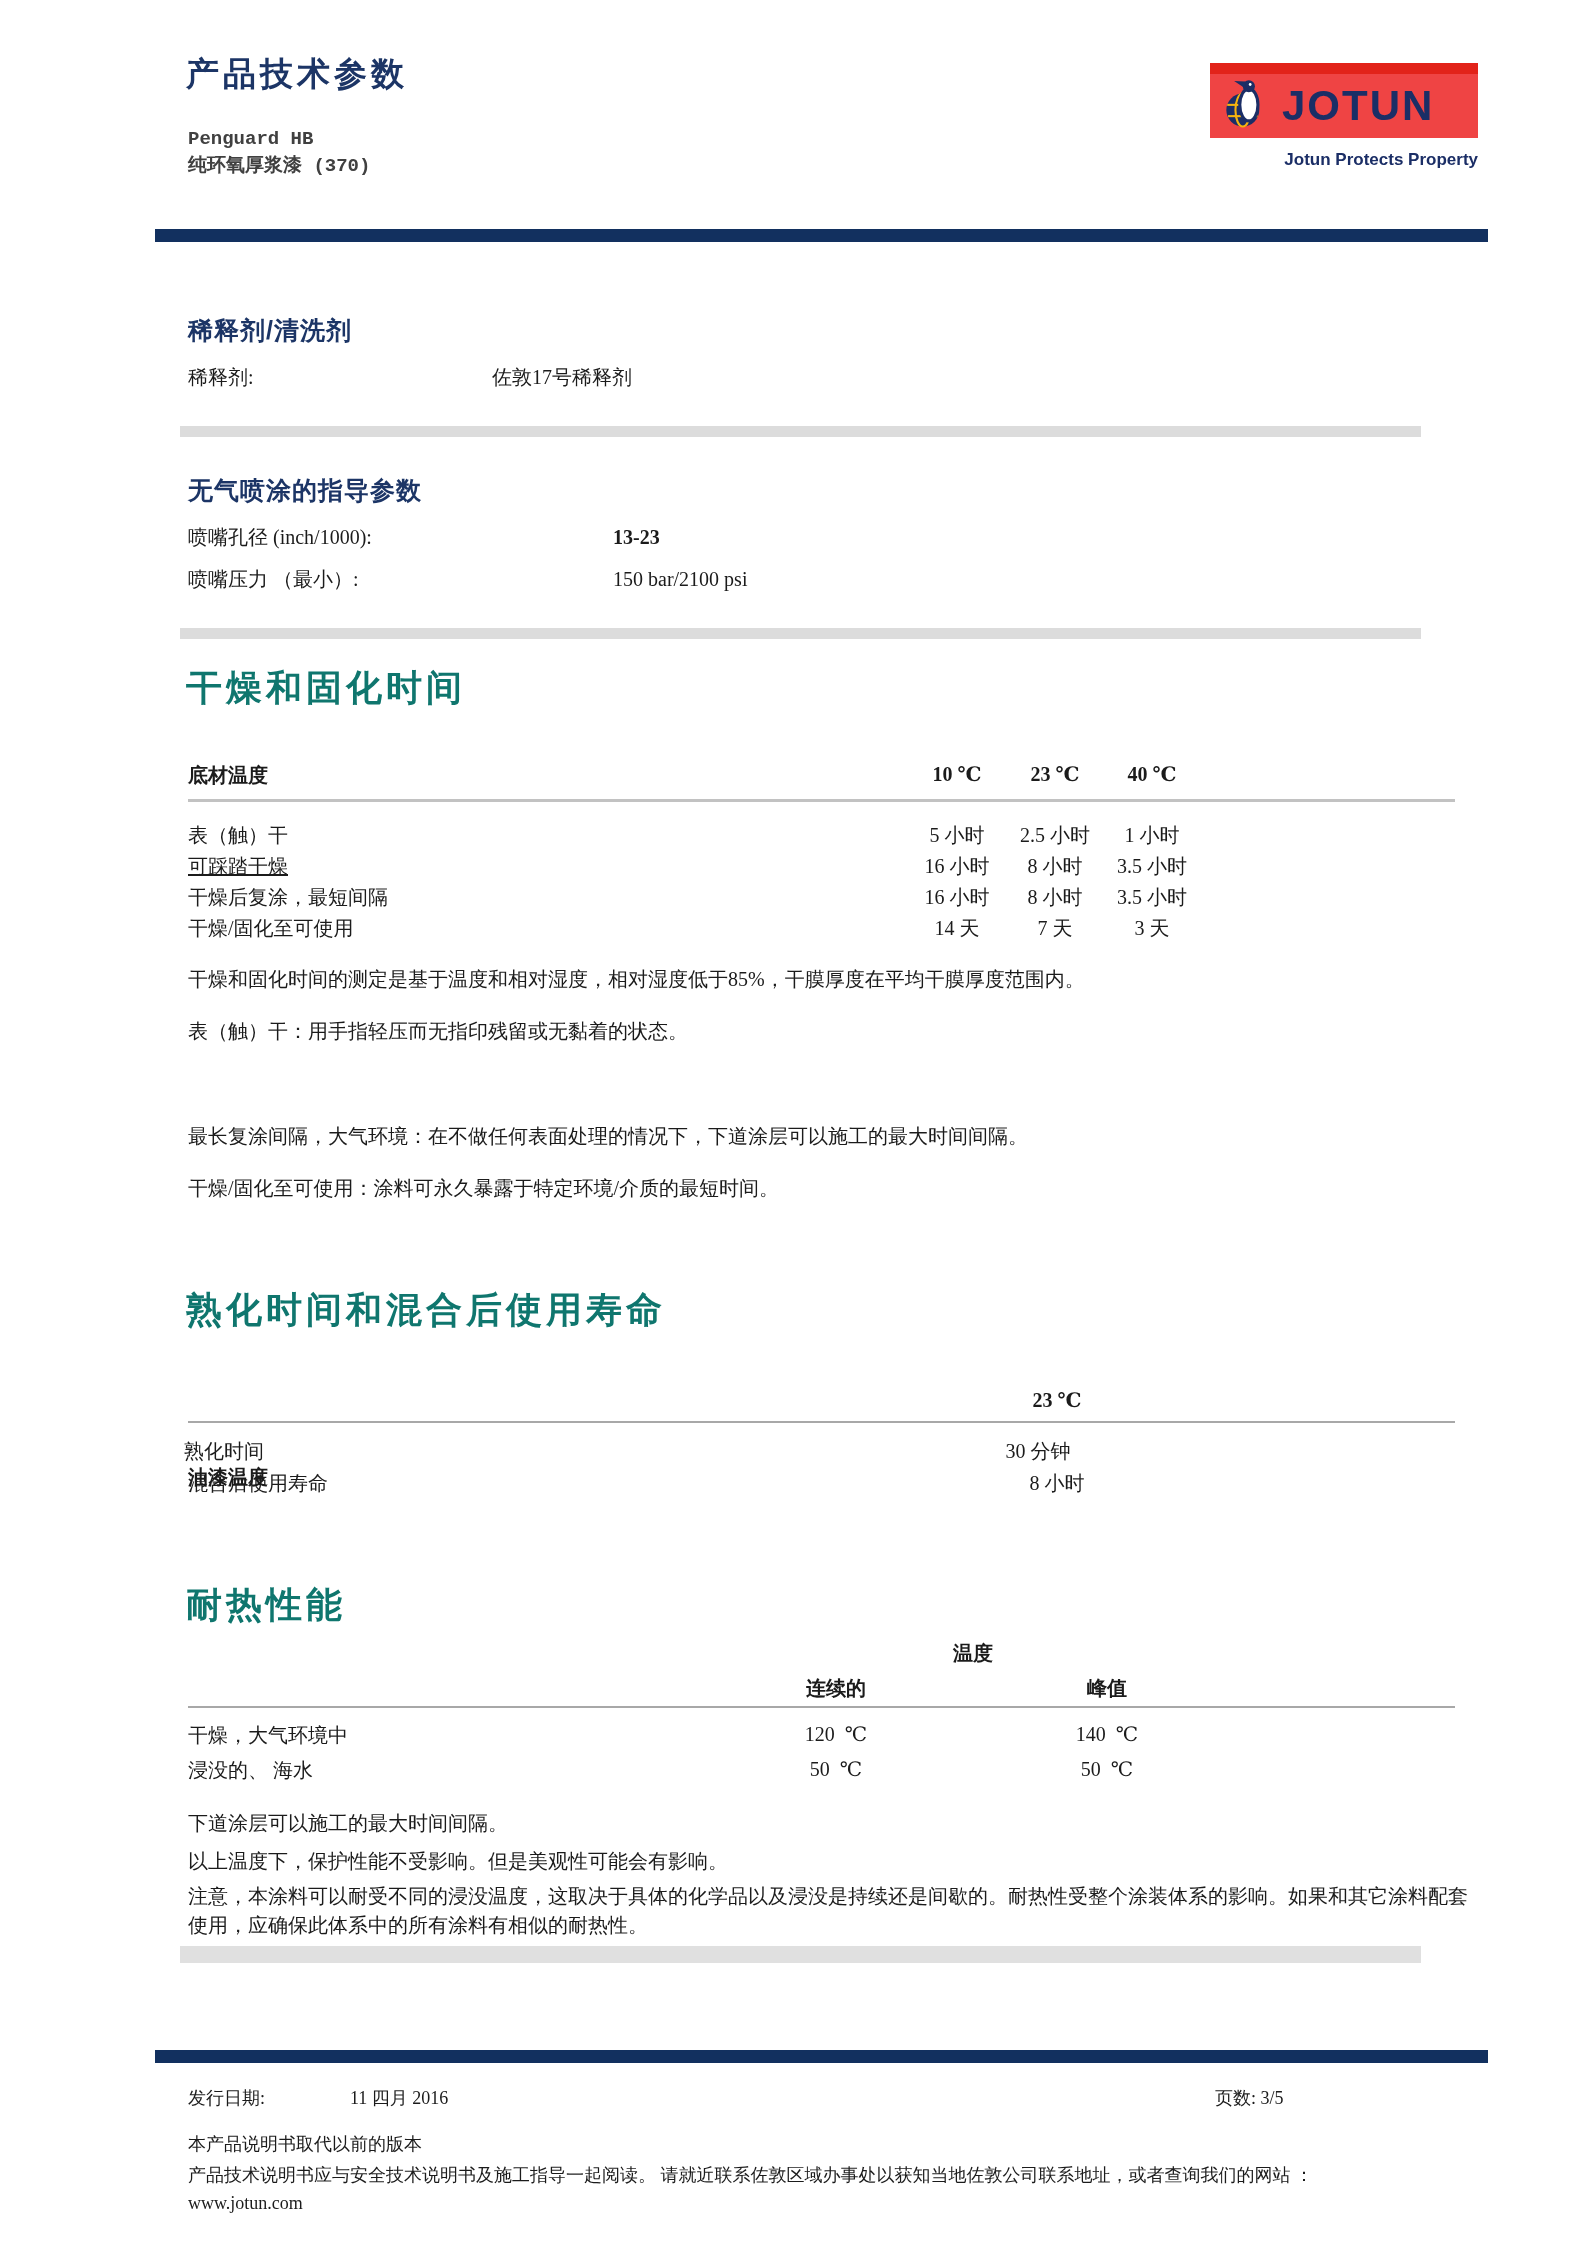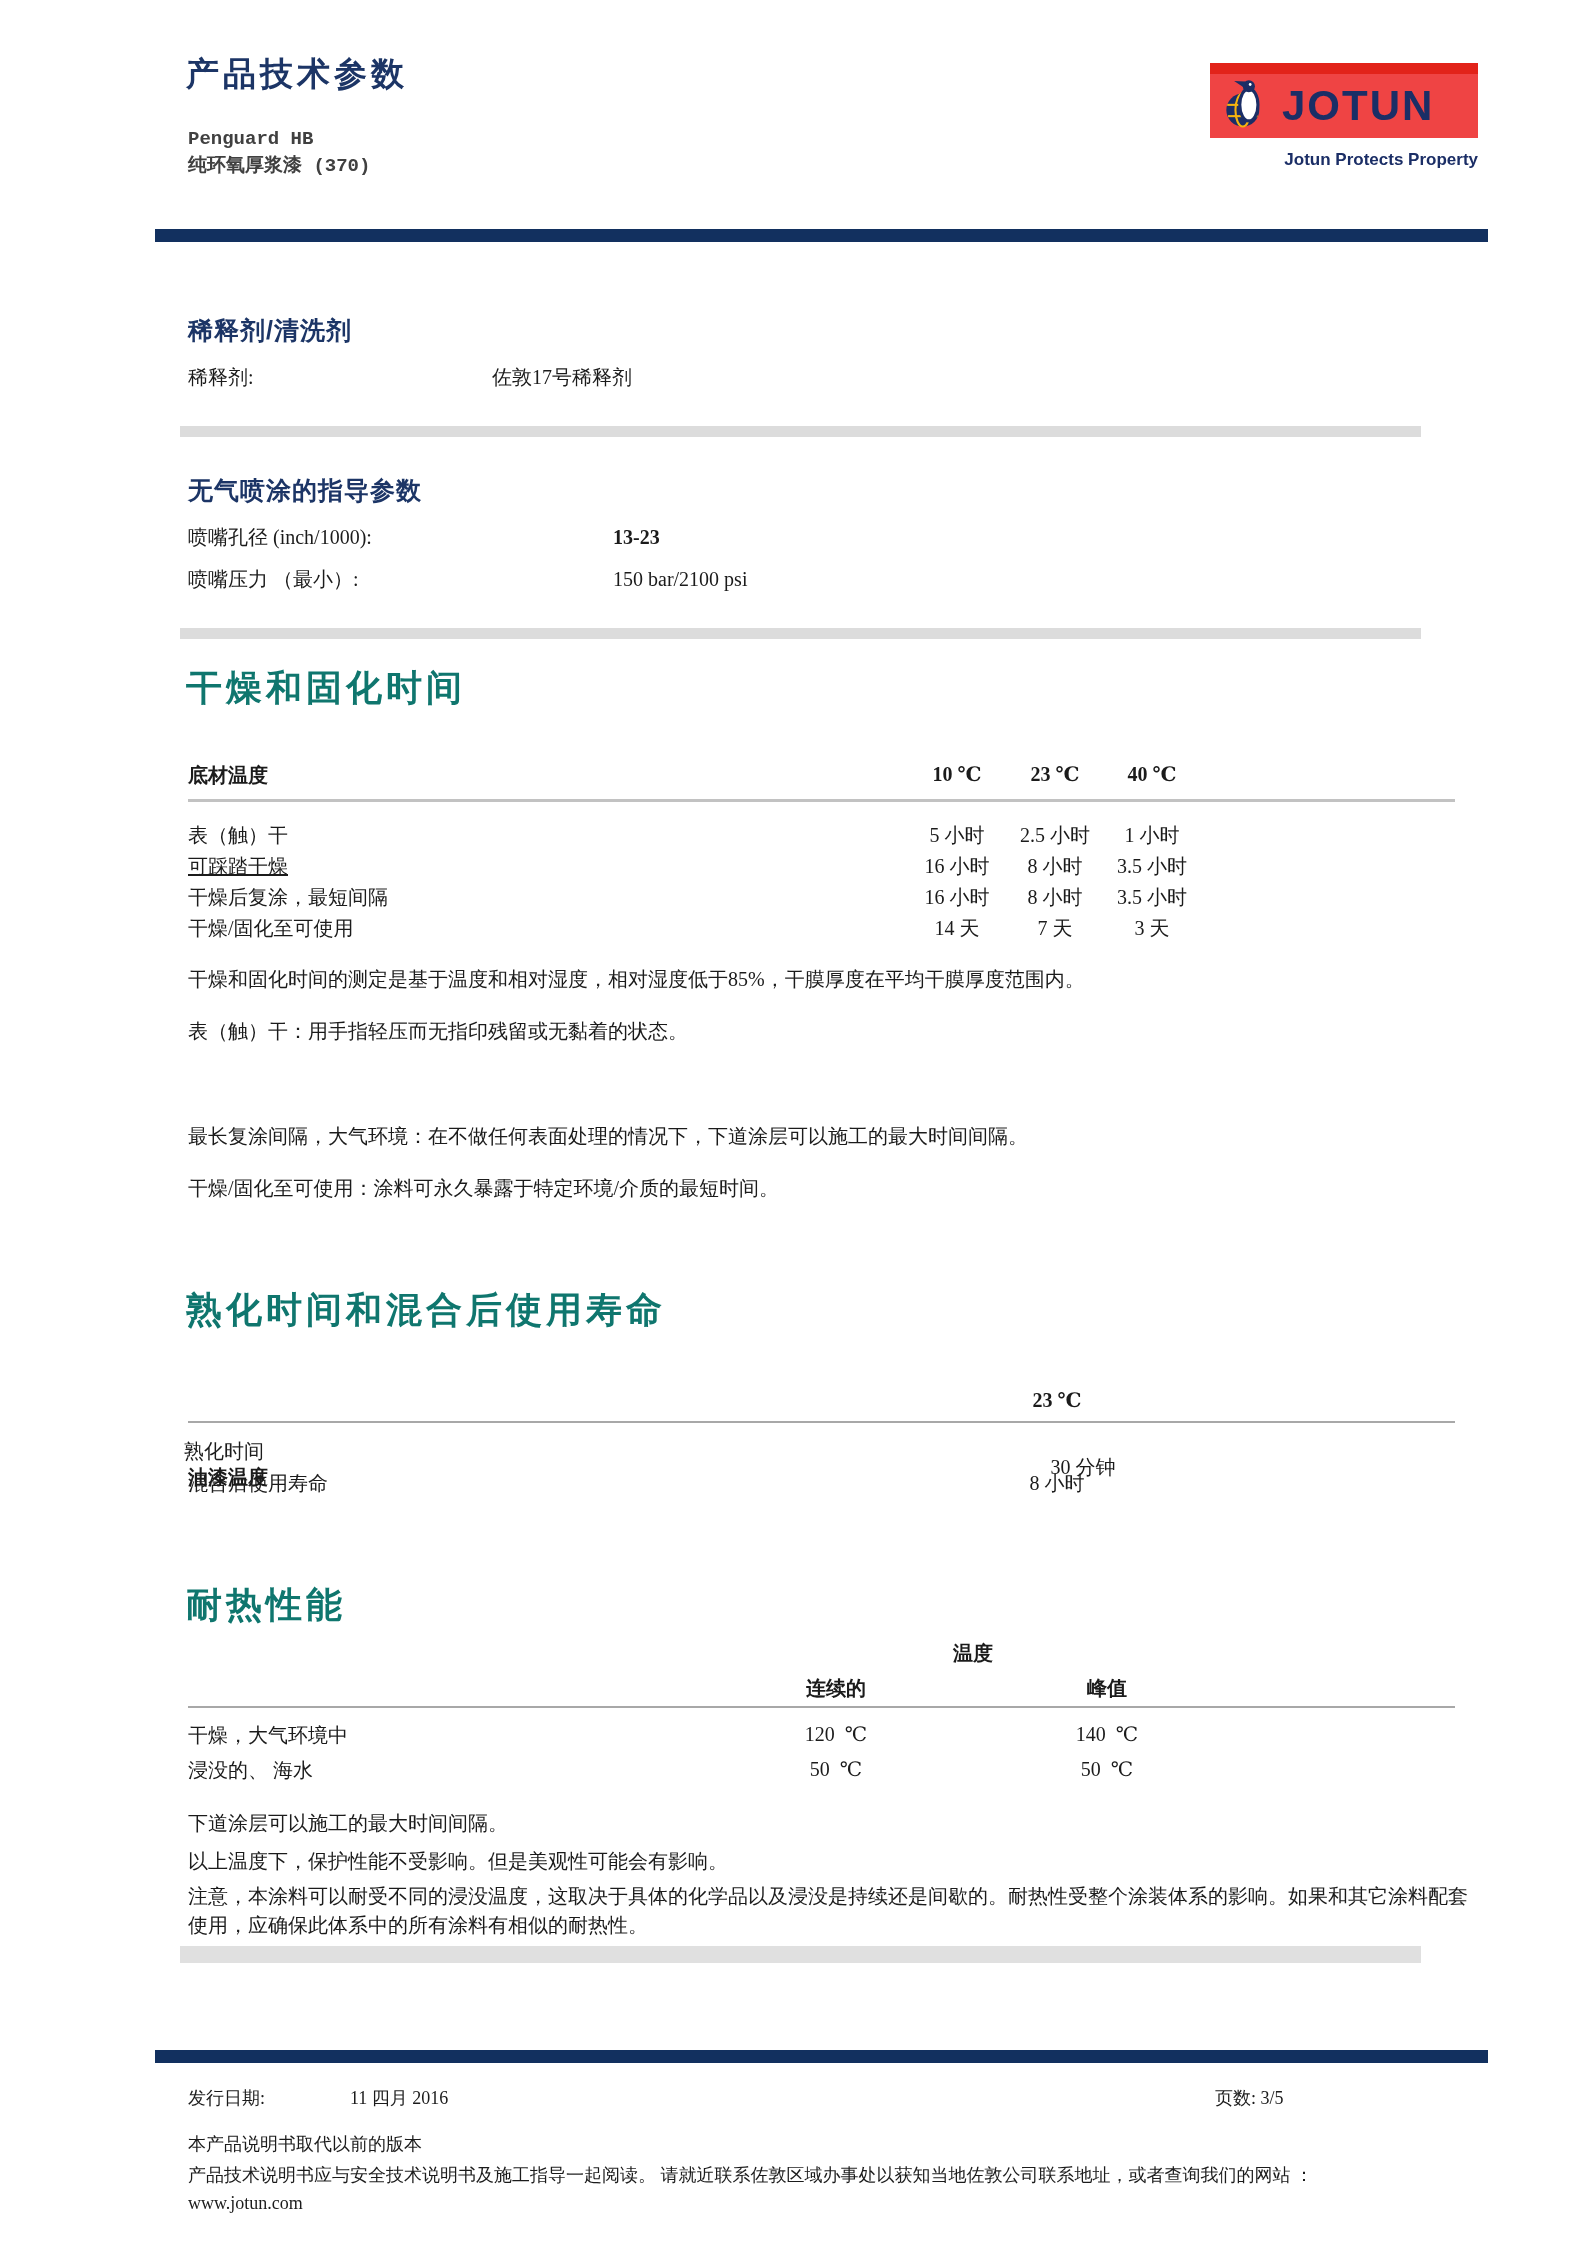--- a/index.html
+++ b/index.html
@@ -114,21 +114,21 @@
   <div class="abs t20" style="left:188px;top:966px;">干燥和固化时间的测定是基于温度和相对湿度，相对湿度低于85%，干膜厚度在平均干膜厚度范围内。</div>
   <div class="abs t20" style="left:188px;top:1018px;">表（触）干：用手指轻压而无指印残留或无黏着的状态。</div>
   <div class="abs t20" style="left:188px;top:1123px;">最长复涂间隔，大气环境：在不做任何表面处理的情况下，下道涂层可以施工的最大时间间隔。</div>
   <div class="abs t20" style="left:188px;top:1175px;">干燥/固化至可使用：涂料可永久暴露于特定环境/介质的最短时间。</div>
 
   <div class="abs h-big" style="left:186px;top:1286px;">熟化时间和混合后使用寿命</div>
   <div class="abs t20 bold" style="left:188px;top:1464px;">油漆温度</div>
   <div class="cell bold" style="left:977px;top:1388px;width:160px;">23 ℃</div>
   <div class="abs rule" style="left:188px;top:1421px;width:1267px;"></div>
   <div class="abs t20" style="left:184px;top:1438px;">熟化时间</div>
-  <div class="cell" style="left:1003px;top:1438px;width:160px;margin-top:16px;">30 分钟</div>
+  <div class="cell" style="left:958px;top:1438px;width:160px;">30 分钟</div>
   <div class="abs t20" style="left:188px;top:1470px;">混合后使用寿命</div>
   <div class="cell" style="left:977px;top:1470px;width:160px;">8 小时</div>
 
   <div class="abs h-big" style="left:186px;top:1581px;">耐热性能</div>
   <div class="cell bold" style="left:893px;top:1640px;width:160px;">温度</div>
   <div class="cell bold" style="left:756px;top:1675px;width:160px;">连续的</div>
   <div class="cell bold" style="left:1027px;top:1675px;width:160px;">峰值</div>
   <div class="abs rule" style="left:188px;top:1706px;width:1267px;"></div>
   <div class="abs t20" style="left:188px;top:1722px;">干燥，大气环境中</div>
   <div class="cell" style="left:756px;top:1722px;width:160px;white-space:pre;">120  ℃</div>

